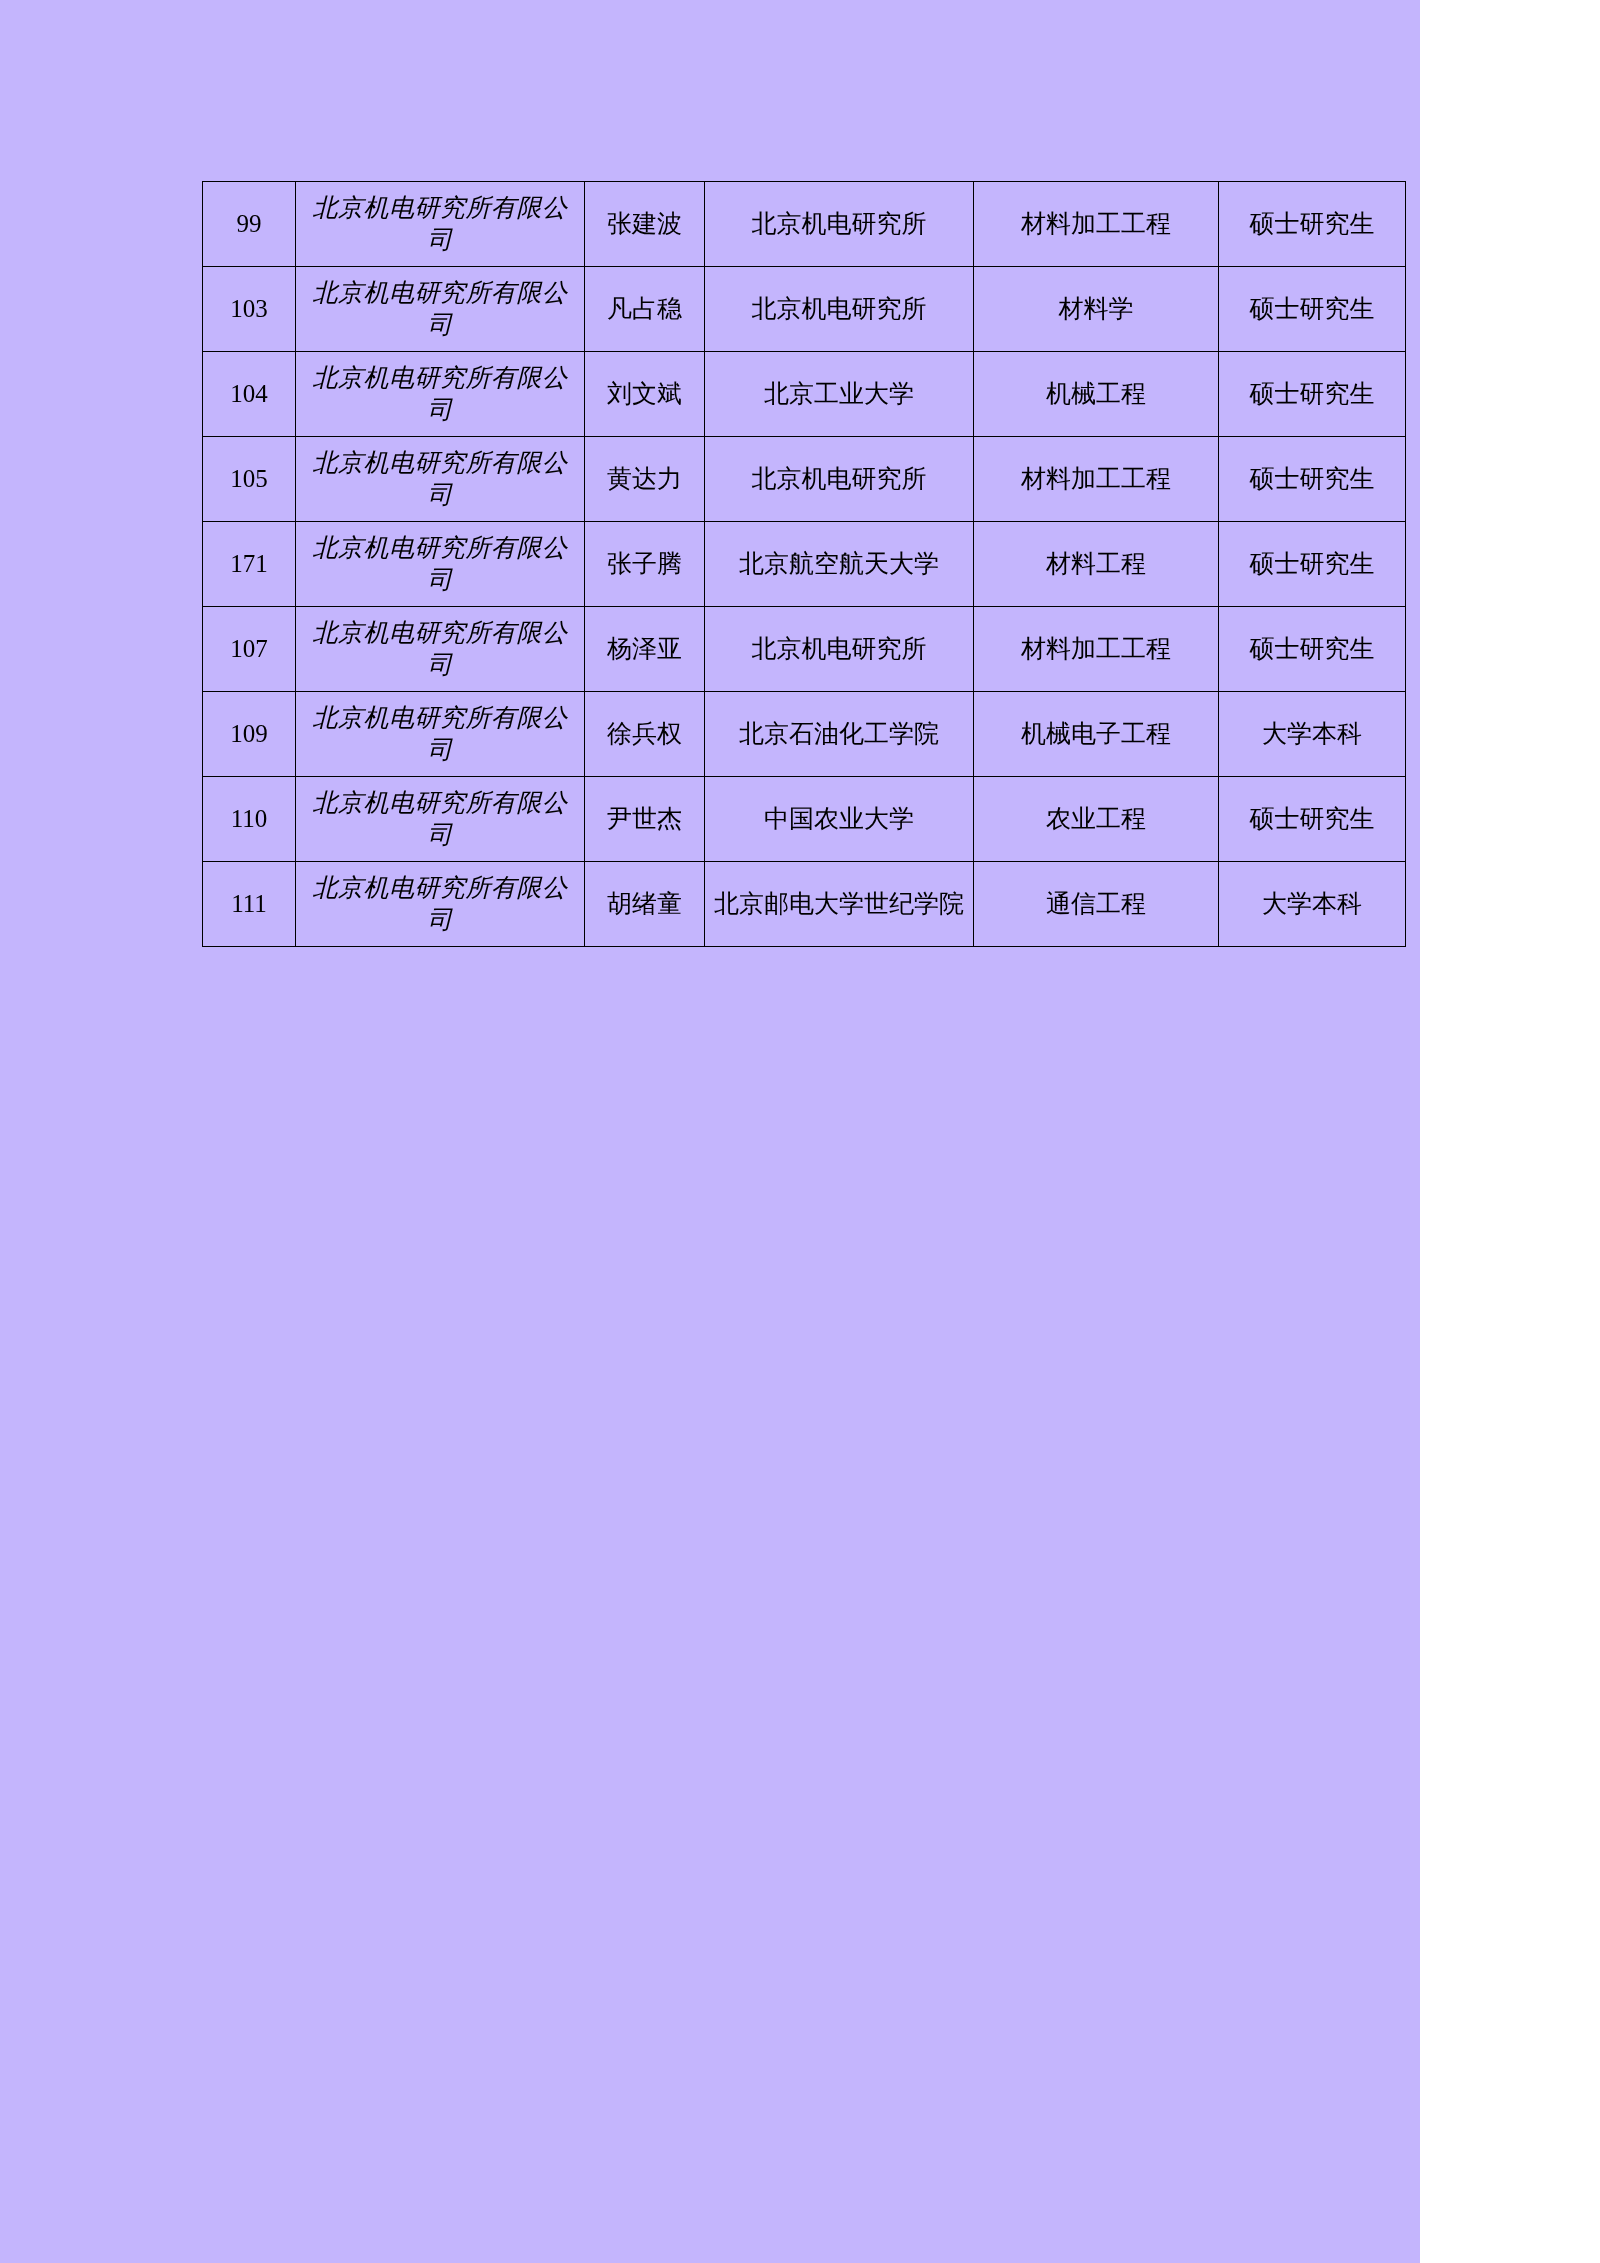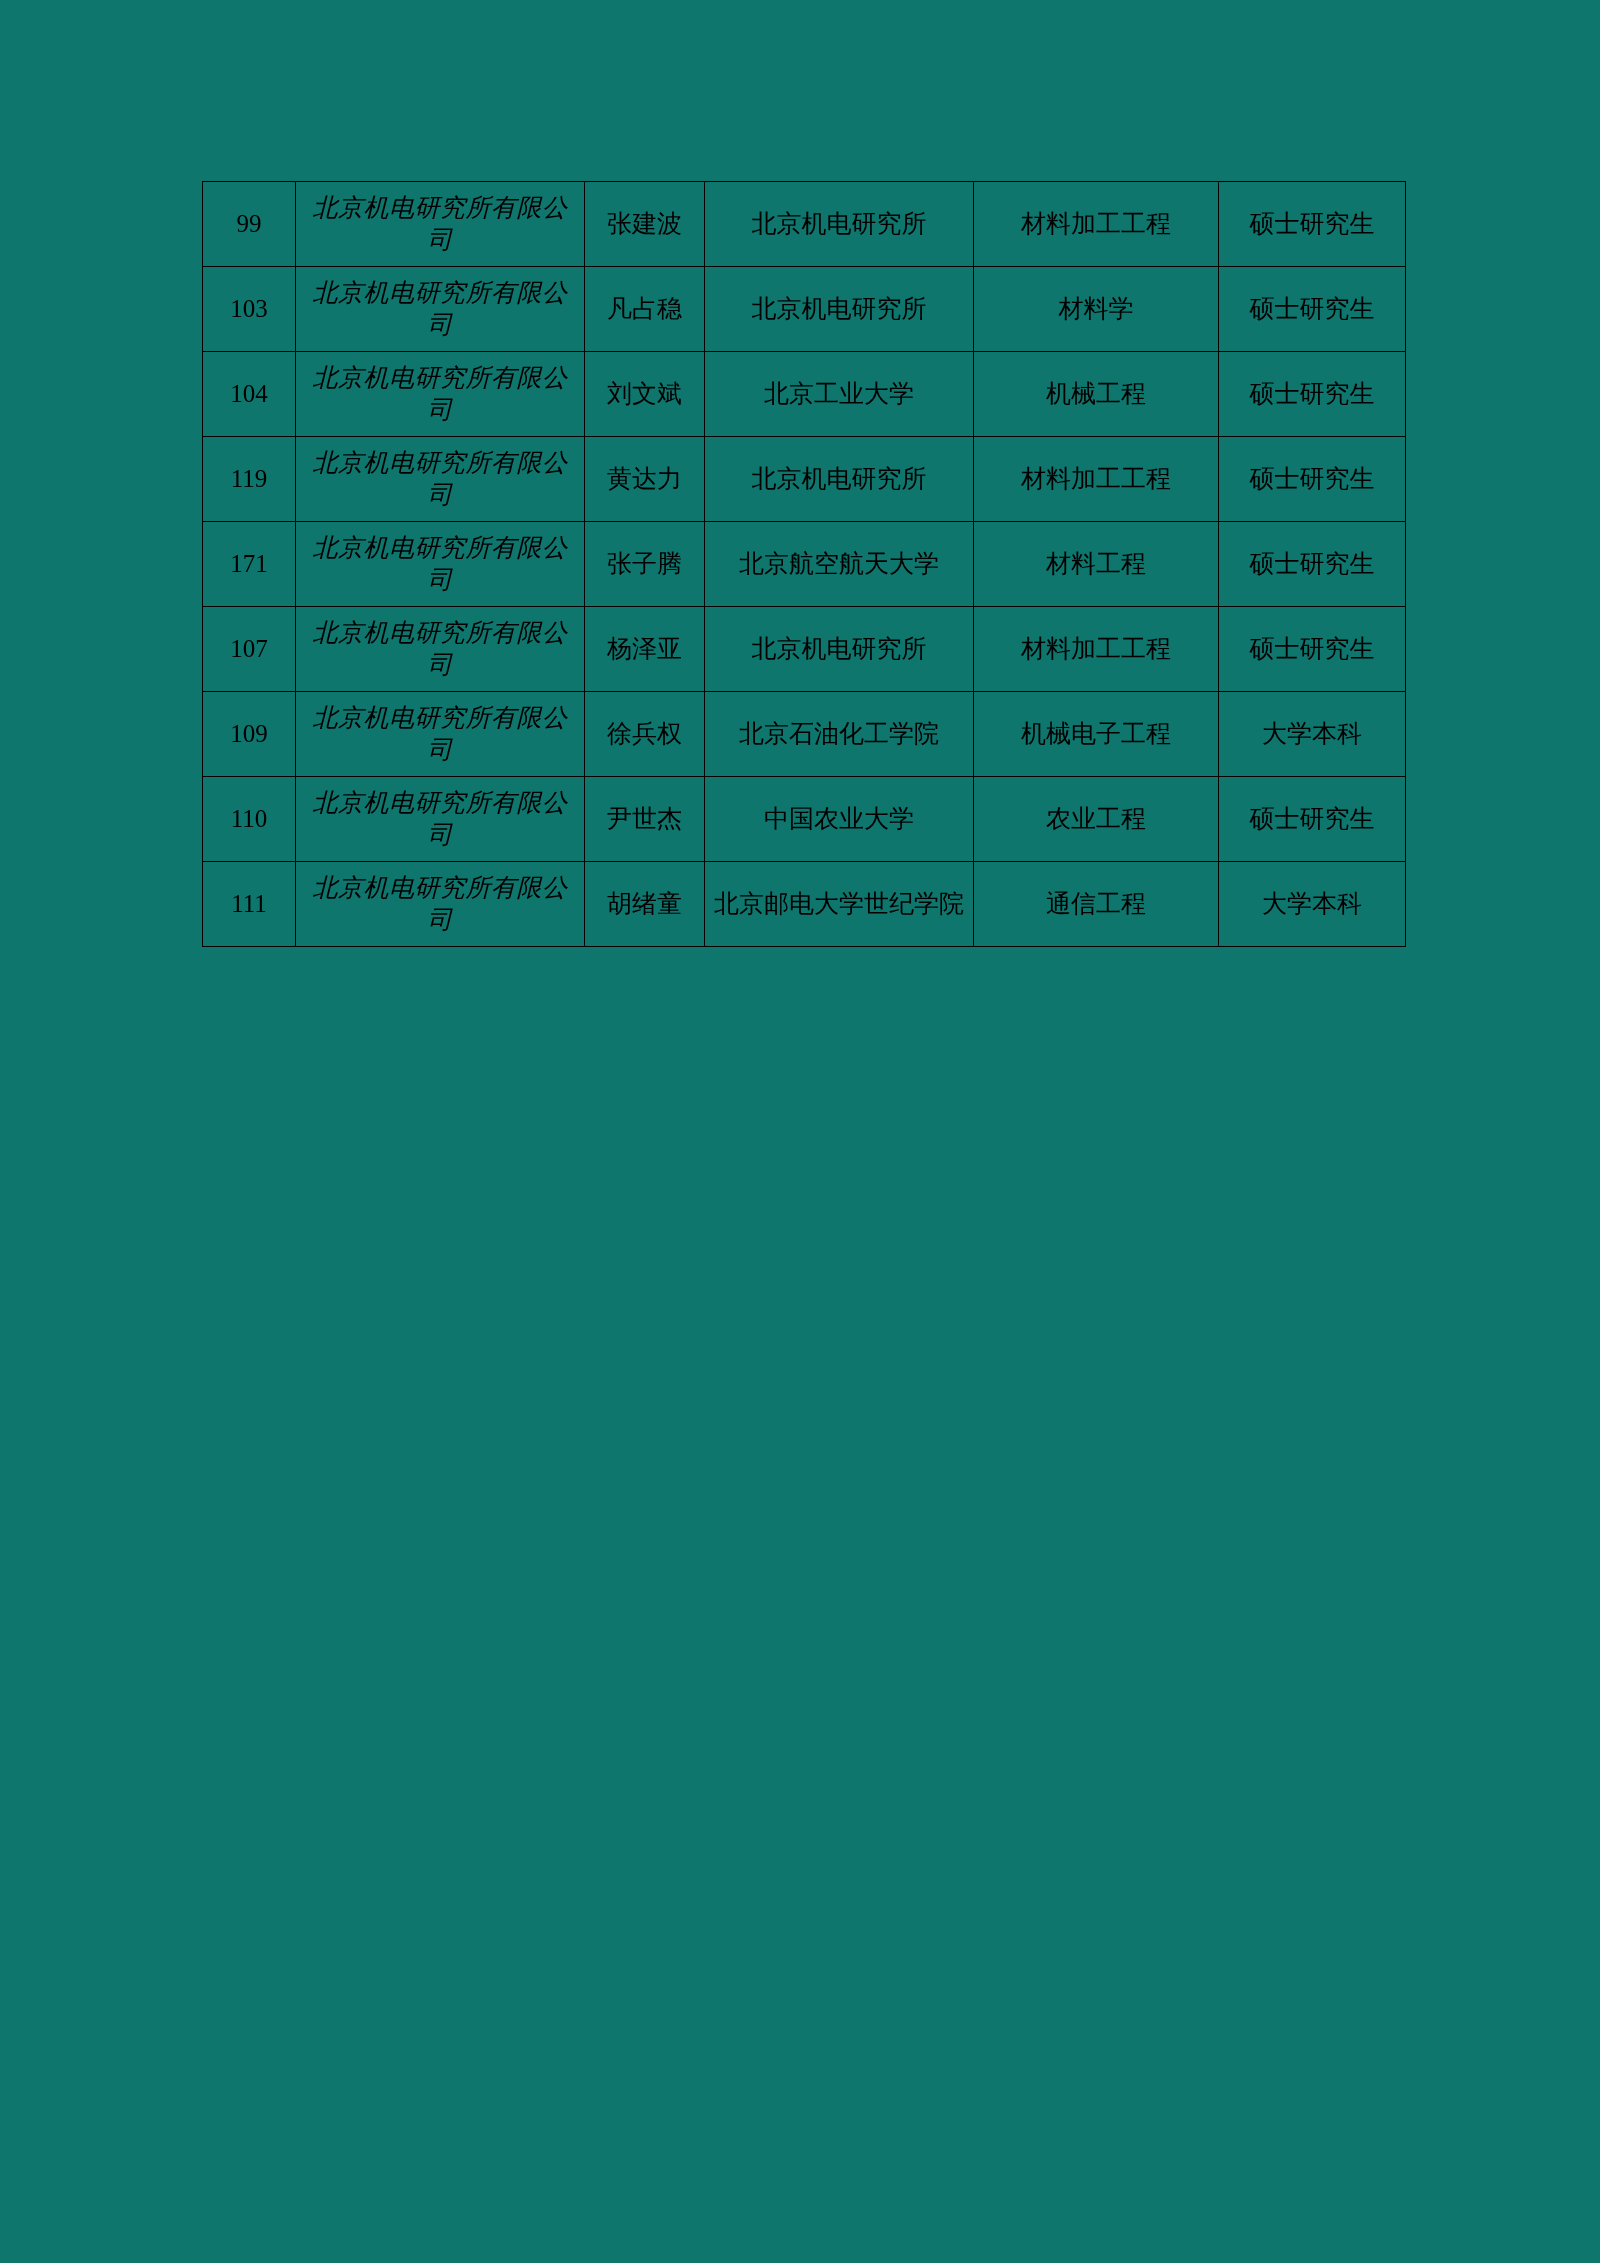--- a/index.html
+++ b/index.html
@@ -11,23 +11,23 @@
     width: 1600px;
     height: 2263px;
     font-family: "Liberation Serif", "DejaVu Serif", serif;
     color: #000000;
     position: relative;
   }
   .page {
     position: absolute;
     left: 0;
     top: 0;
-    width: 1600px;
+    width: 1420px;
     height: 2263px;
-    background: #0f766e;
+    background: #c4b5fd;
   }
   .table-wrap {
     position: absolute;
     left: 202px;
     top: 181px;
     width: 1203px;
   }
   table.roster {
     border-collapse: collapse;
     table-layout: fixed;
@@ -86,21 +86,21 @@
           </tr>
           <tr>
             <td class="cell-idx">104</td>
             <td class="cell-comp">北京机电研究所有限公司</td>
             <td>刘文斌</td>
             <td>北京工业大学</td>
             <td>机械工程</td>
             <td>硕士研究生</td>
           </tr>
           <tr>
-            <td class="cell-idx">119</td>
+            <td class="cell-idx">105</td>
             <td class="cell-comp">北京机电研究所有限公司</td>
             <td>黄达力</td>
             <td>北京机电研究所</td>
             <td>材料加工工程</td>
             <td>硕士研究生</td>
           </tr>
           <tr>
             <td class="cell-idx">171</td>
             <td class="cell-comp">北京机电研究所有限公司</td>
             <td>张子腾</td>

